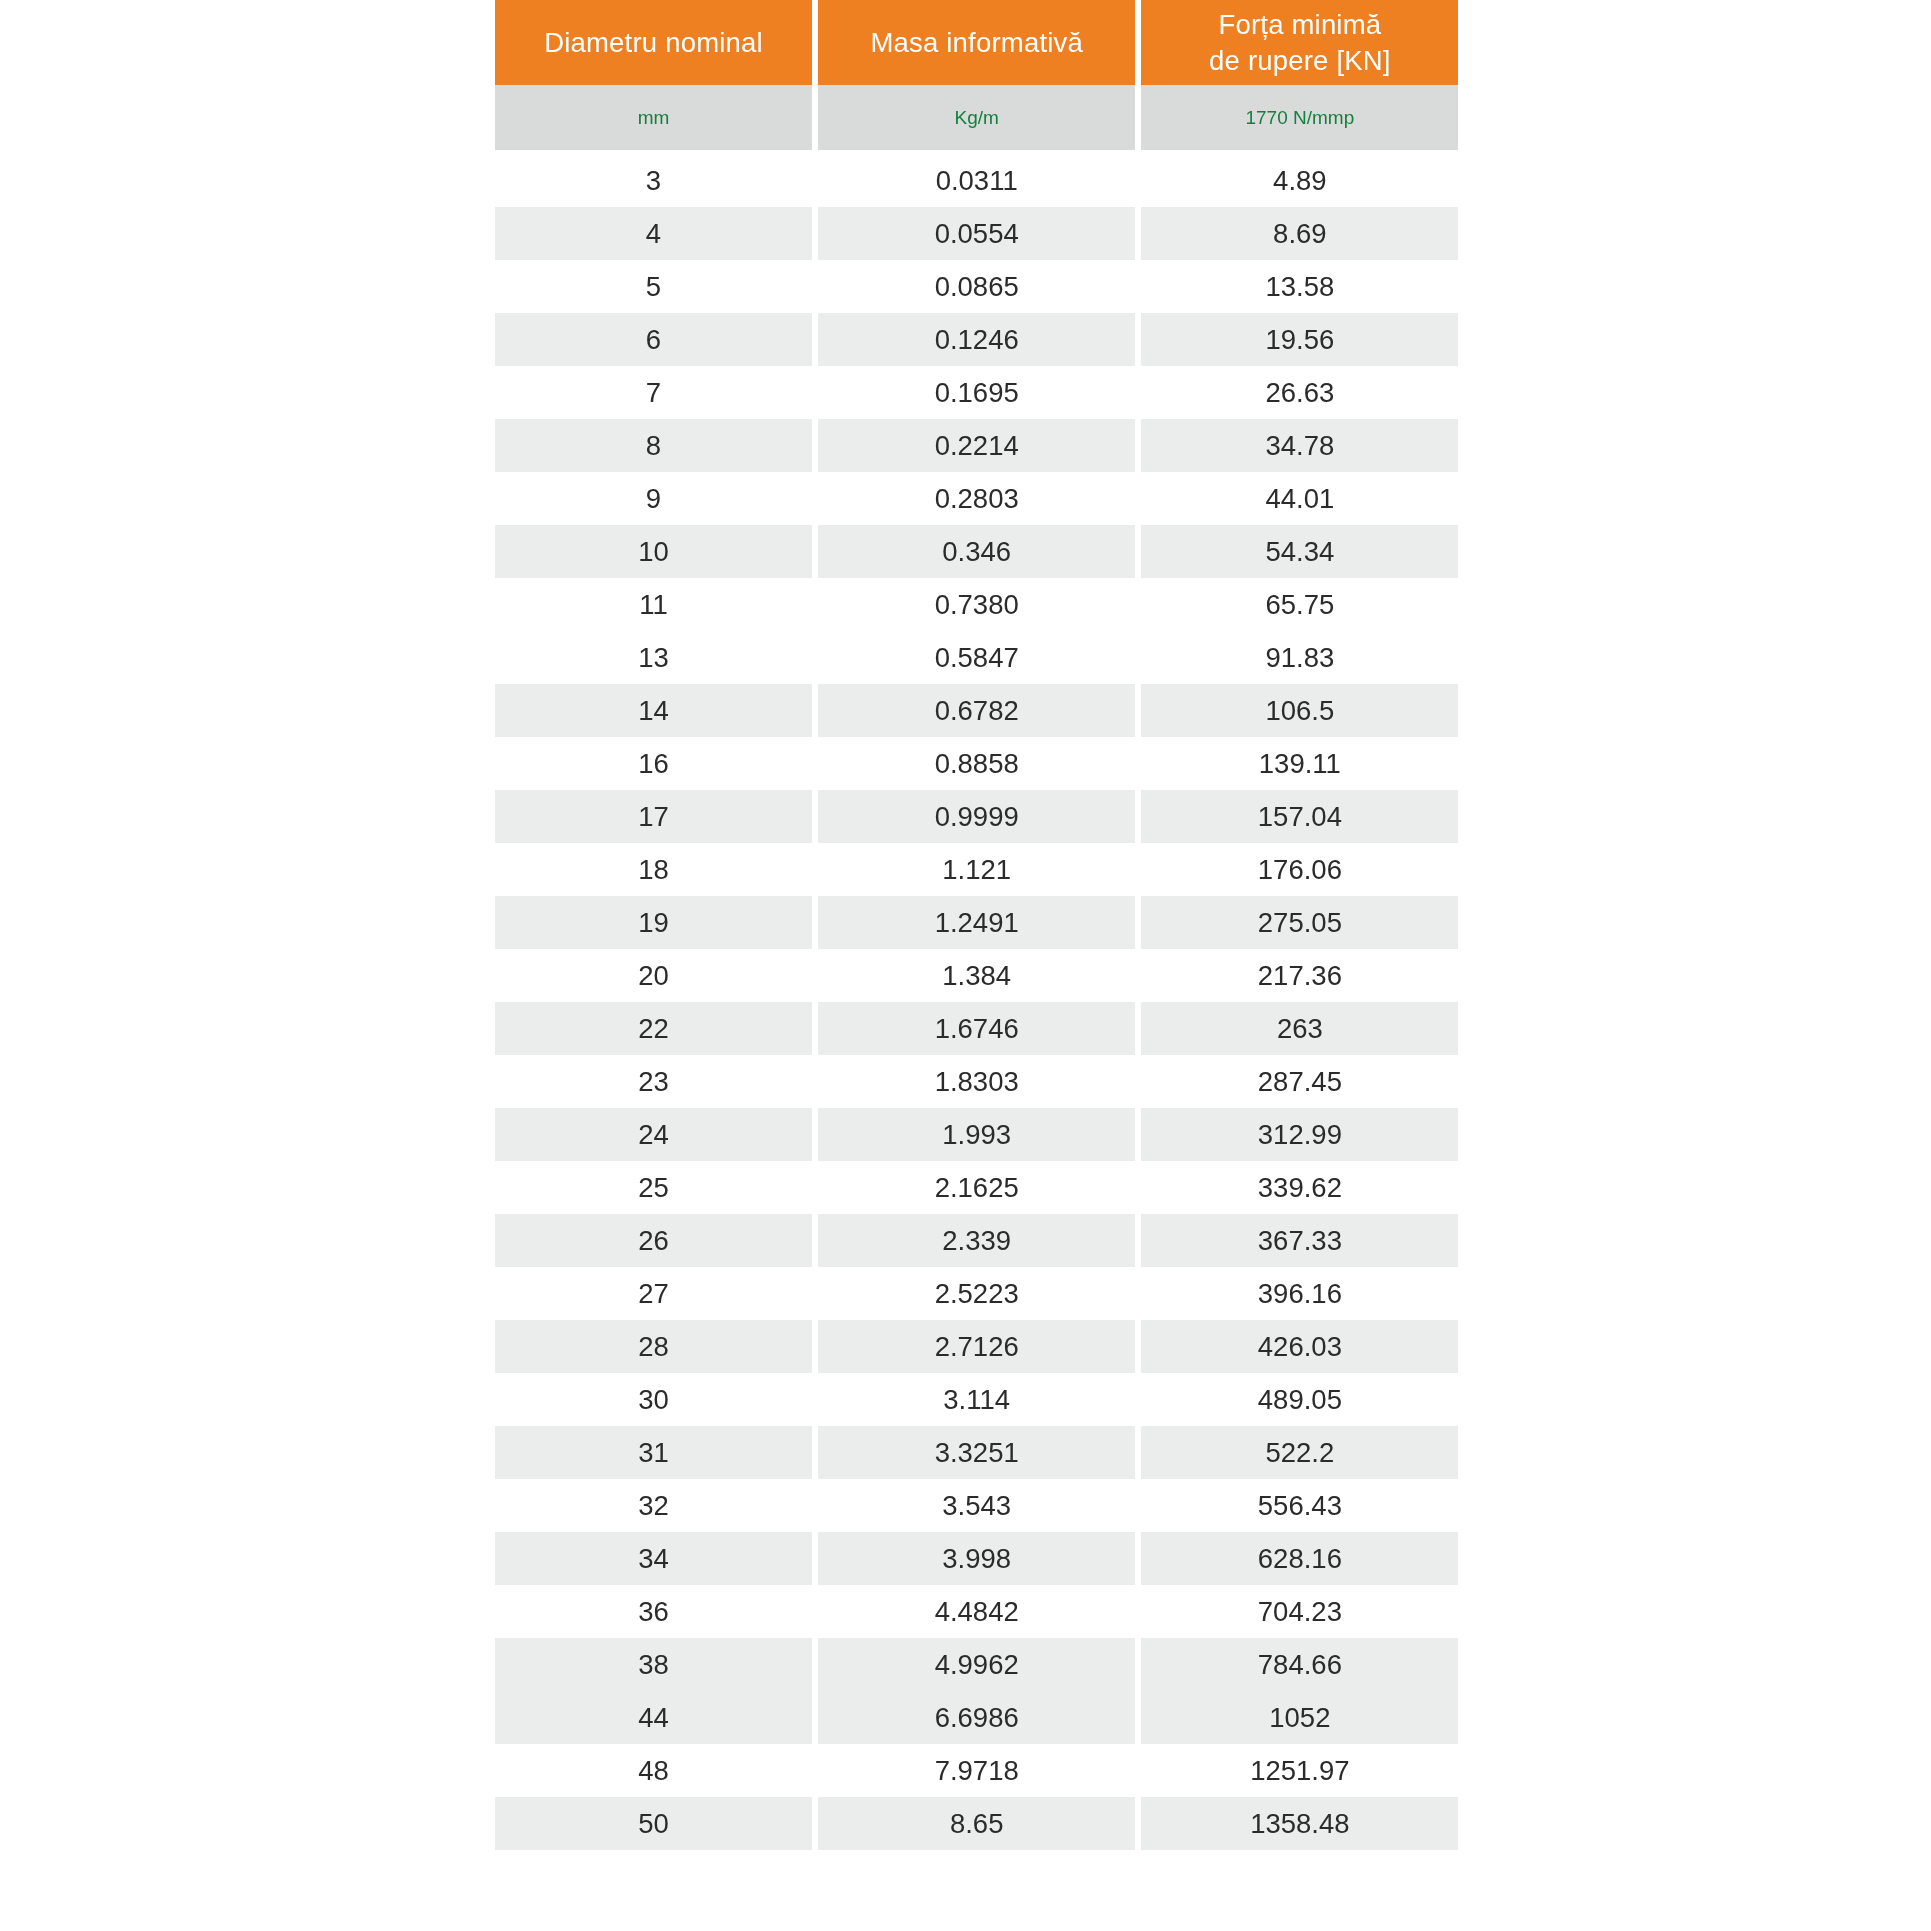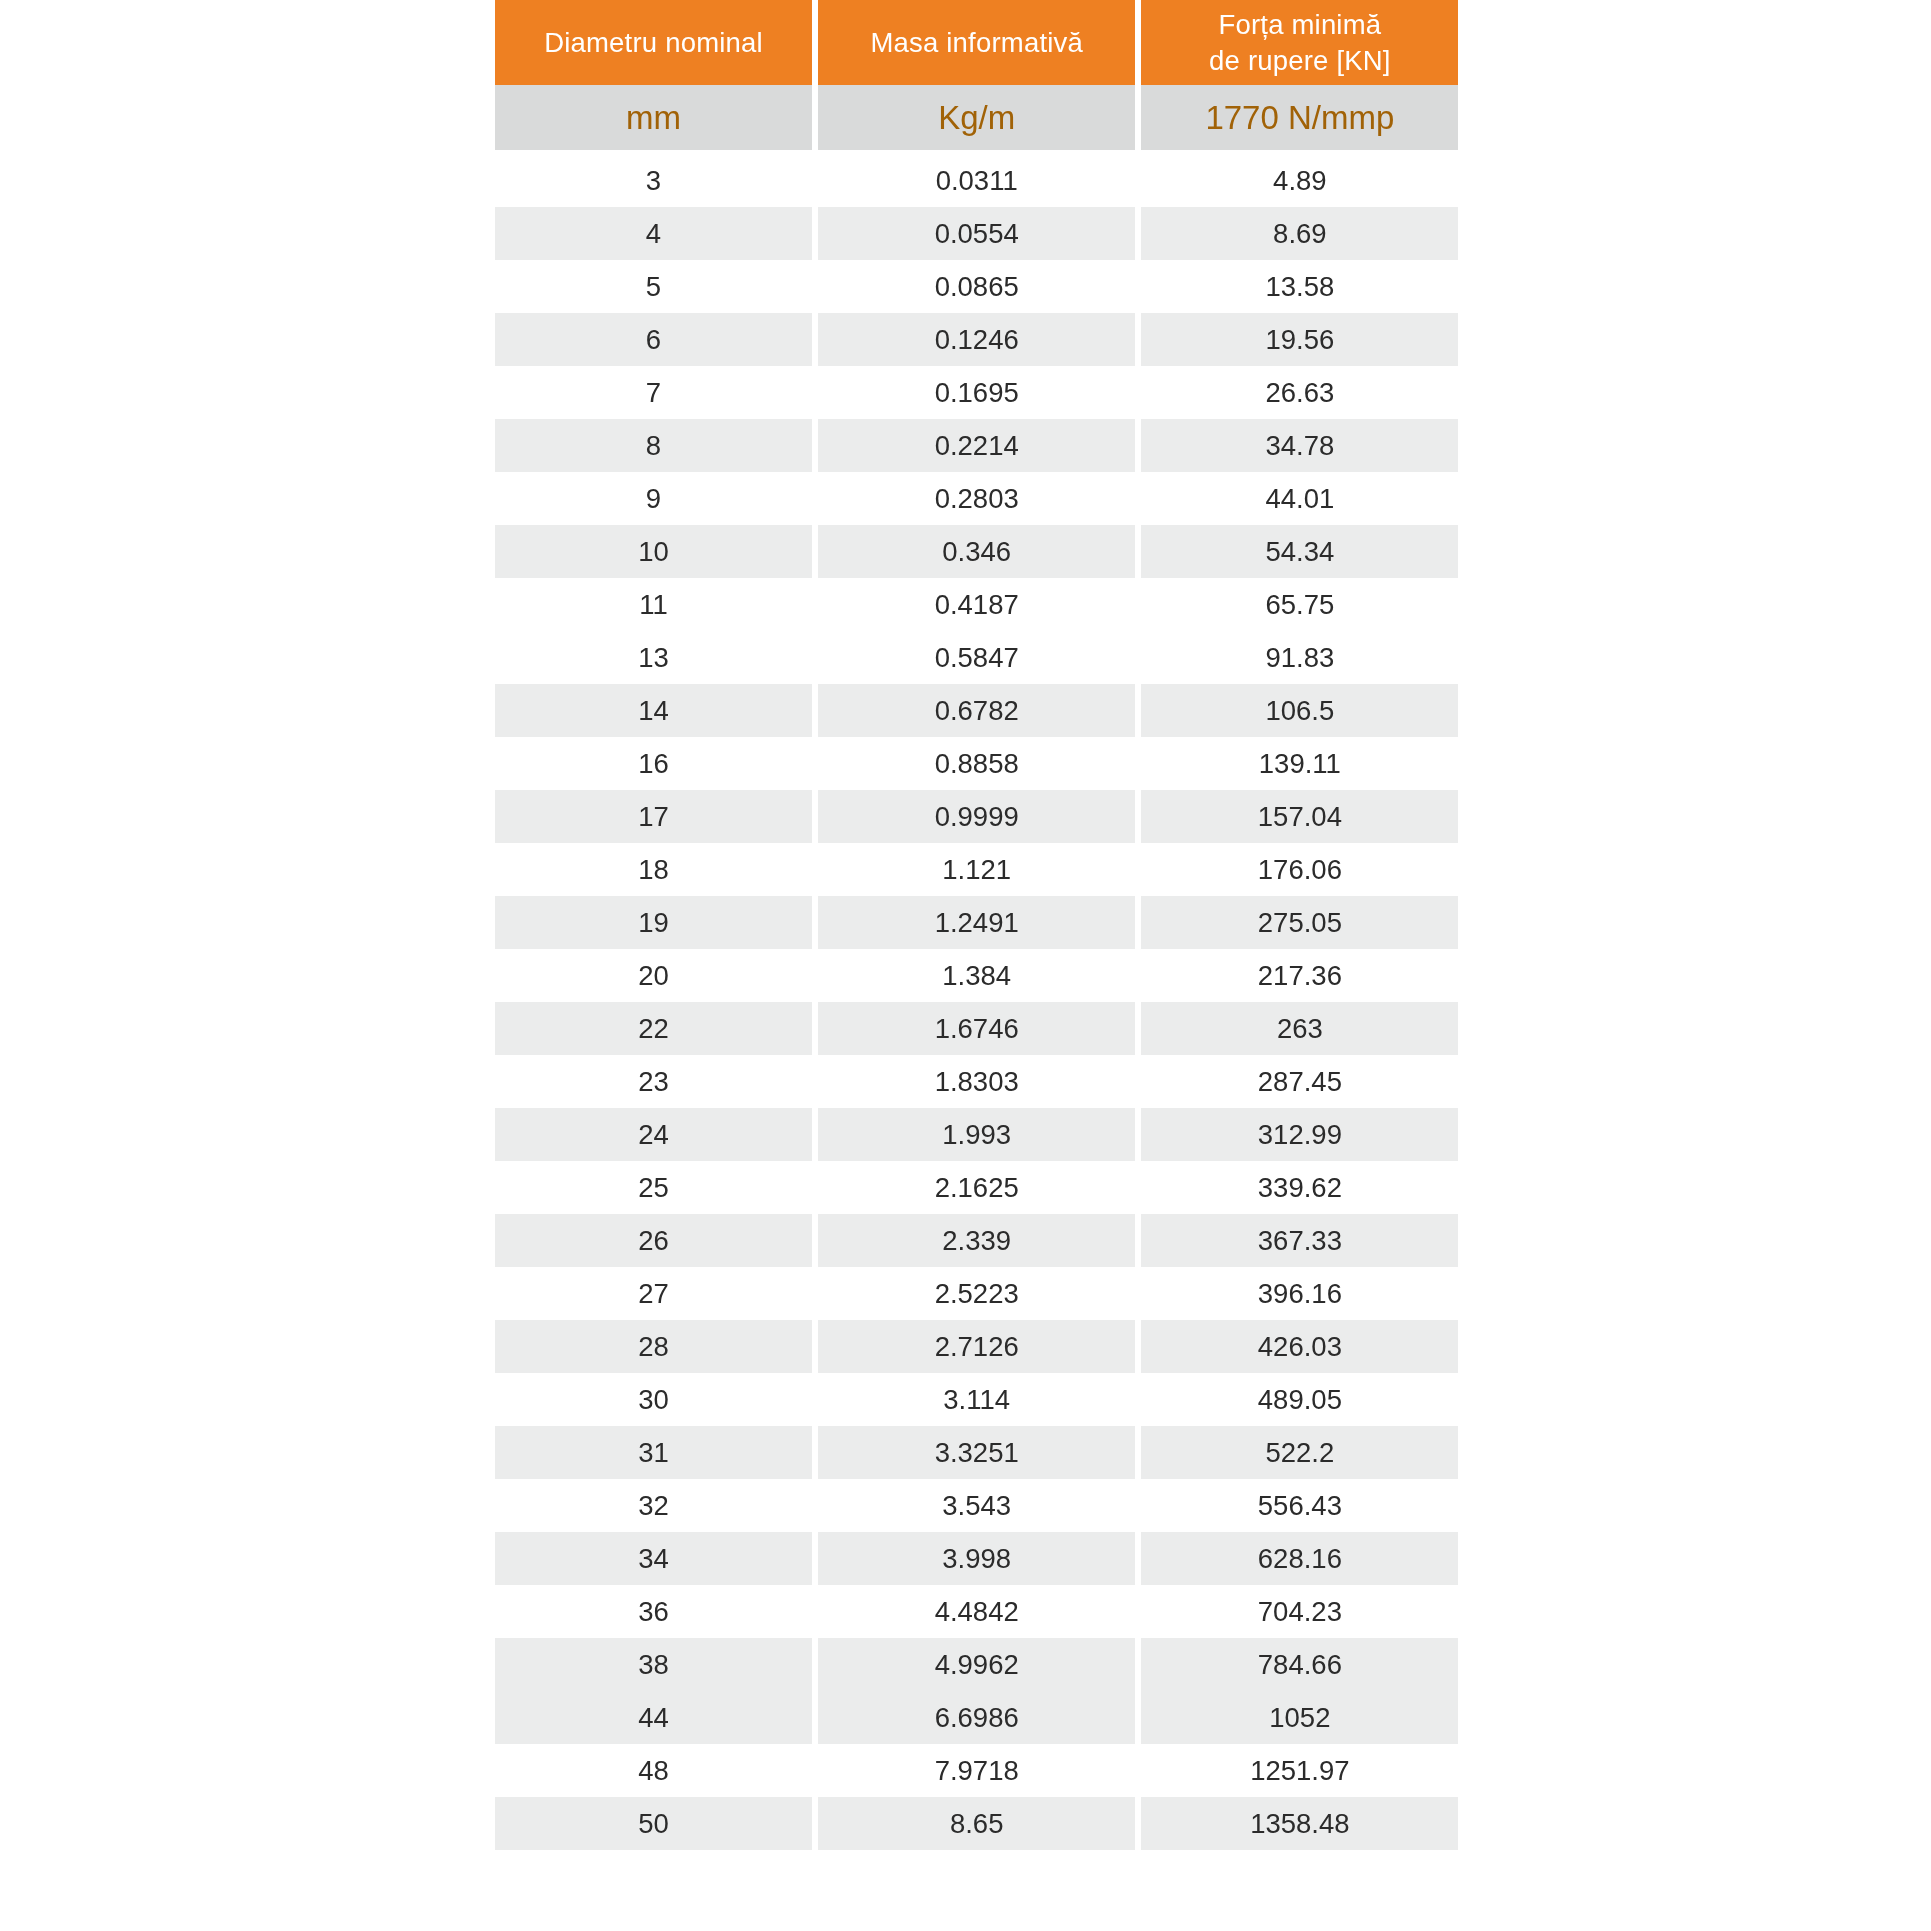--- a/index.html
+++ b/index.html
@@ -55,23 +55,23 @@
     font-size: 27.5px;
     line-height: 1.28;
     letter-spacing: 0.2px;
     padding: 0 7px;
   }
   .hdr-cell .hdr-line { display: block; }
 
   
   .sub-cell {
     background: #d9dada;
-    color: #a16207;
+    color: #15803d;
     height: 65px;
-    font-size: 33px;
+    font-size: 19px;
     padding: 0 7px;
   }
 
   
   .gap-cell {
     background: #ffffff;
   }
 
   
   .data-cell {
@@ -189,21 +189,21 @@
         <tr class="row-alt">
           <td class="data-cell">10</td>
           <td class="gap-cell"></td>
           <td class="data-cell">0.346</td>
           <td class="gap-cell"></td>
           <td class="data-cell">54.34</td>
         </tr>
         <tr>
           <td class="data-cell">11</td>
           <td class="gap-cell"></td>
-          <td class="data-cell">0.4187</td>
+          <td class="data-cell">0.7380</td>
           <td class="gap-cell"></td>
           <td class="data-cell">65.75</td>
         </tr>
         <tr>
           <td class="data-cell">13</td>
           <td class="gap-cell"></td>
           <td class="data-cell">0.5847</td>
           <td class="gap-cell"></td>
           <td class="data-cell">91.83</td>
         </tr>

